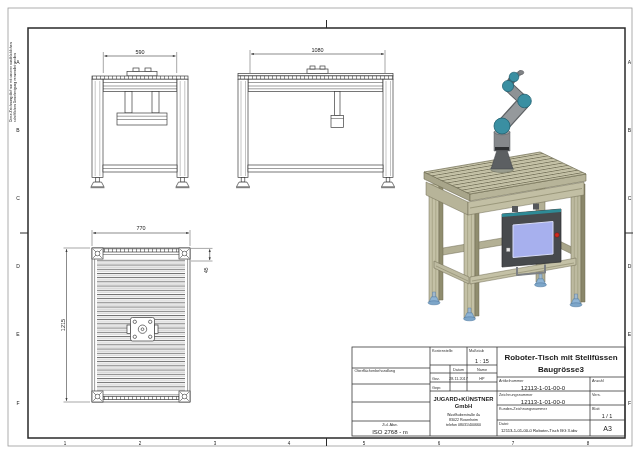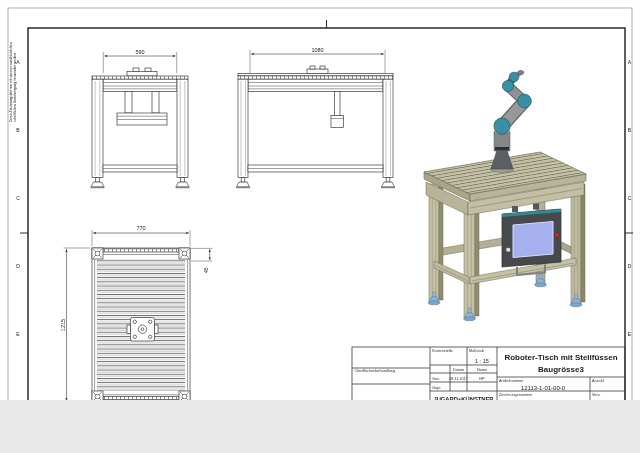--- a/index.html
+++ b/index.html
@@ -1,16 +1,16 @@
 <!DOCTYPE html>
 <html><head>
 <meta charset="utf-8">
 <style>
   html,body{margin:0;padding:0;background:#e9e9e9;}
-  .stage{width:640px;height:400px;position:relative;background:#ffffff;
+  .stage{width:640px;height:453px;position:relative;background:#ffffff;
          font-family:"Liberation Sans", sans-serif;overflow:hidden;}
   svg{display:block}
   text{fill:#1c1c1c;}
   .lbl{font-size:3.8px;fill:#333;}
 </style>
 </head>
 <body>
 
 <div class="stage">
 <svg width="640" height="453" viewBox="0 0 640 453">

